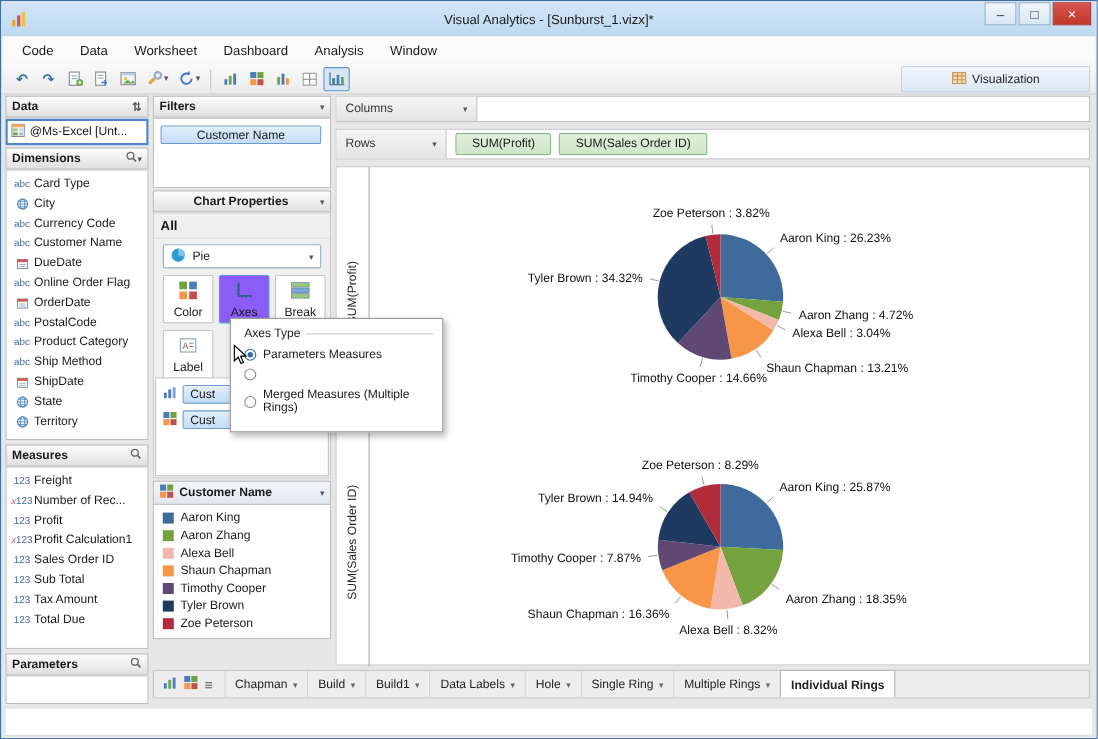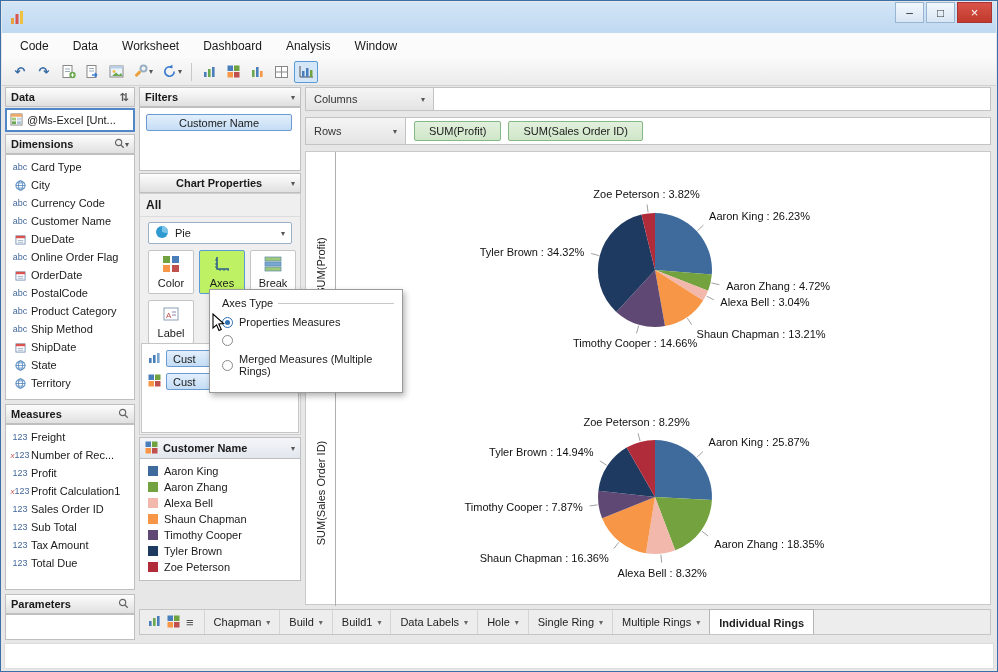--- a/index.html
+++ b/index.html
@@ -40,21 +40,21 @@
   .fx{font-size:8px;color:#c0504d;font-style:italic;vertical-align:super;}
   .field-label{font-size:11px;}
 
   
   .pill-blue{background:linear-gradient(#e3effc,#c4ddf5);border:1px solid #6b9bd2;border-radius:2px;height:17px;display:flex;align-items:center;justify-content:center;font-size:11px;padding:0 6px;box-sizing:border-box;}
   .cp-body{position:absolute;left:138px;top:192px;width:162px;height:242px;background:#efefef;border:1px solid #cfcfcf;box-sizing:border-box;}
   .cp-all{font-weight:bold;font-size:12px;padding:4px 6px;border-bottom:1px solid #dcdcdc;}
   .pie-select{position:absolute;left:8px;top:28px;width:144px;height:22px;background:#fff;border:1px solid #9ab0c6;border-radius:2px;display:flex;align-items:center;gap:6px;padding:0 6px;box-sizing:border-box;}
   .pie-select .spacer{flex:1;}
   .prop-btn{position:absolute;width:46px;height:44px;background:#fff;border:1px solid #c5c5c5;border-radius:2px;display:flex;flex-direction:column;align-items:center;justify-content:center;gap:2px;font-size:11px;box-sizing:border-box;}
-  .prop-btn.sel{border:1px solid #5b9bd5;background:#bef264;}
+  .prop-btn.sel{border:1px solid #5b9bd5;background:#8b5cf6;}
   .assign-box{position:absolute;left:140px;top:342px;width:158px;height:90px;background:#fff;border:1px solid #c5c5c5;box-sizing:border-box;}
   .assign-row{display:flex;align-items:center;gap:5px;padding:6px 0 0 6px;}
   .mini-pill{width:46px;overflow:hidden;white-space:nowrap;justify-content:flex-start;}
 
   
   .legend-head{position:absolute;left:138px;top:436px;width:162px;height:22px;background:linear-gradient(#f4f6f9,#e2e7ee);border:1px solid #bfbfbf;box-sizing:border-box;display:flex;align-items:center;gap:5px;padding:0 5px;font-weight:bold;}
   .legend-list{position:absolute;left:138px;top:457px;width:162px;height:123px;background:#fff;border:1px solid #bfbfbf;box-sizing:border-box;padding-top:4px;}
   .legend-item{display:flex;align-items:center;gap:6px;height:16px;padding-left:8px;}
   .swatch{width:10px;height:10px;flex:none;}
 
@@ -96,20 +96,21 @@
 <div class="window">
 
   <div class="titlebar">
     <span class="app-icon">
       <svg width="16" height="15" viewBox="0 0 16 15">
           <rect x="1" y="8" width="3" height="6" fill="#e8a33d"></rect>
           <rect x="5.5" y="4" width="3" height="10" fill="#d9534f"></rect>
           <rect x="10" y="1" width="3" height="13" fill="#f0c040"></rect>
         </svg>
     </span>
+    <span class="win-title">Visual Analytics - [Sunburst_1.vizx]*</span>
     <div class="win-controls">
       <div class="win-btn">–</div>
       <div class="win-btn">□</div>
       <div class="win-btn close">×</div>
     </div>
   </div>
 
   <div class="menubar" id="menubar">
       <div class="menu-item">Code</div>
       <div class="menu-item">Data</div>
@@ -196,20 +197,30 @@
         </svg>
       </span>
     <span class="tb-ic tb-sel">
         <svg width="16" height="14" viewBox="0 0 16 14">
           <path d="M2,1 V12 H15" stroke="#555" fill="none"></path>
           <rect x="4" y="6" width="2.5" height="6" fill="#4a7ebb"></rect>
           <rect x="8" y="3" width="2.5" height="9" fill="#4a7ebb"></rect>
           <rect x="12" y="5" width="2.5" height="7" fill="#70a33f"></rect>
         </svg>
       </span>
+    <div class="viz-panel">
+      <span><svg width="14" height="12" viewBox="0 0 14 12">
+            <rect x="1" y="1" width="12" height="10" fill="#f5d9b0" stroke="#c89858"></rect>
+            <line x1="1" y1="4" x2="13" y2="4" stroke="#c89858"></line>
+            <line x1="1" y1="7.5" x2="13" y2="7.5" stroke="#c89858"></line>
+            <line x1="5.5" y1="1" x2="5.5" y2="11" stroke="#c89858"></line>
+            <line x1="9.5" y1="1" x2="9.5" y2="11" stroke="#c89858"></line>
+          </svg></span>
+      <span>Visualization</span>
+    </div>
   </div>
 
   <div class="sec-head" style="left:4px;top:86px;width:130px;">
     <span>Data</span>
     <span class="spacer"></span>
     <span style="color:#555;">⇅</span>
   </div>
   <div class="src-box">
     <span><svg width="13" height="13" viewBox="0 0 14 14">
           <rect x="1" y="1" width="12" height="12" fill="#fff" stroke="#8a8a8a"></rect>
@@ -605,21 +616,21 @@
     </div>
 
   <div class="axes-popup">
     <div class="group-head">
       <span>Axes Type</span>
       <span class="group-line"></span>
     </div>
     <div id="axes-options">
         <div class="opt">
           <span class="radio checked"></span>
-          <span>Properties Measures</span>
+          <span>Parameters Measures</span>
         </div>
         <div class="opt">
           <span class="radio"></span>
         </div>
         <div class="opt">
           <span class="radio"></span>
           <span>Merged Measures (Multiple Rings)</span>
         </div>
       </div>
   </div>

